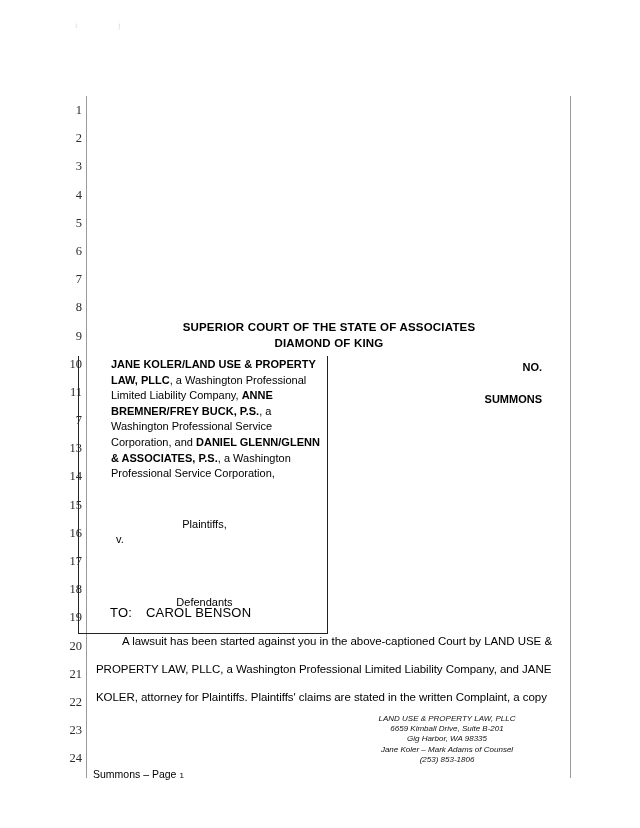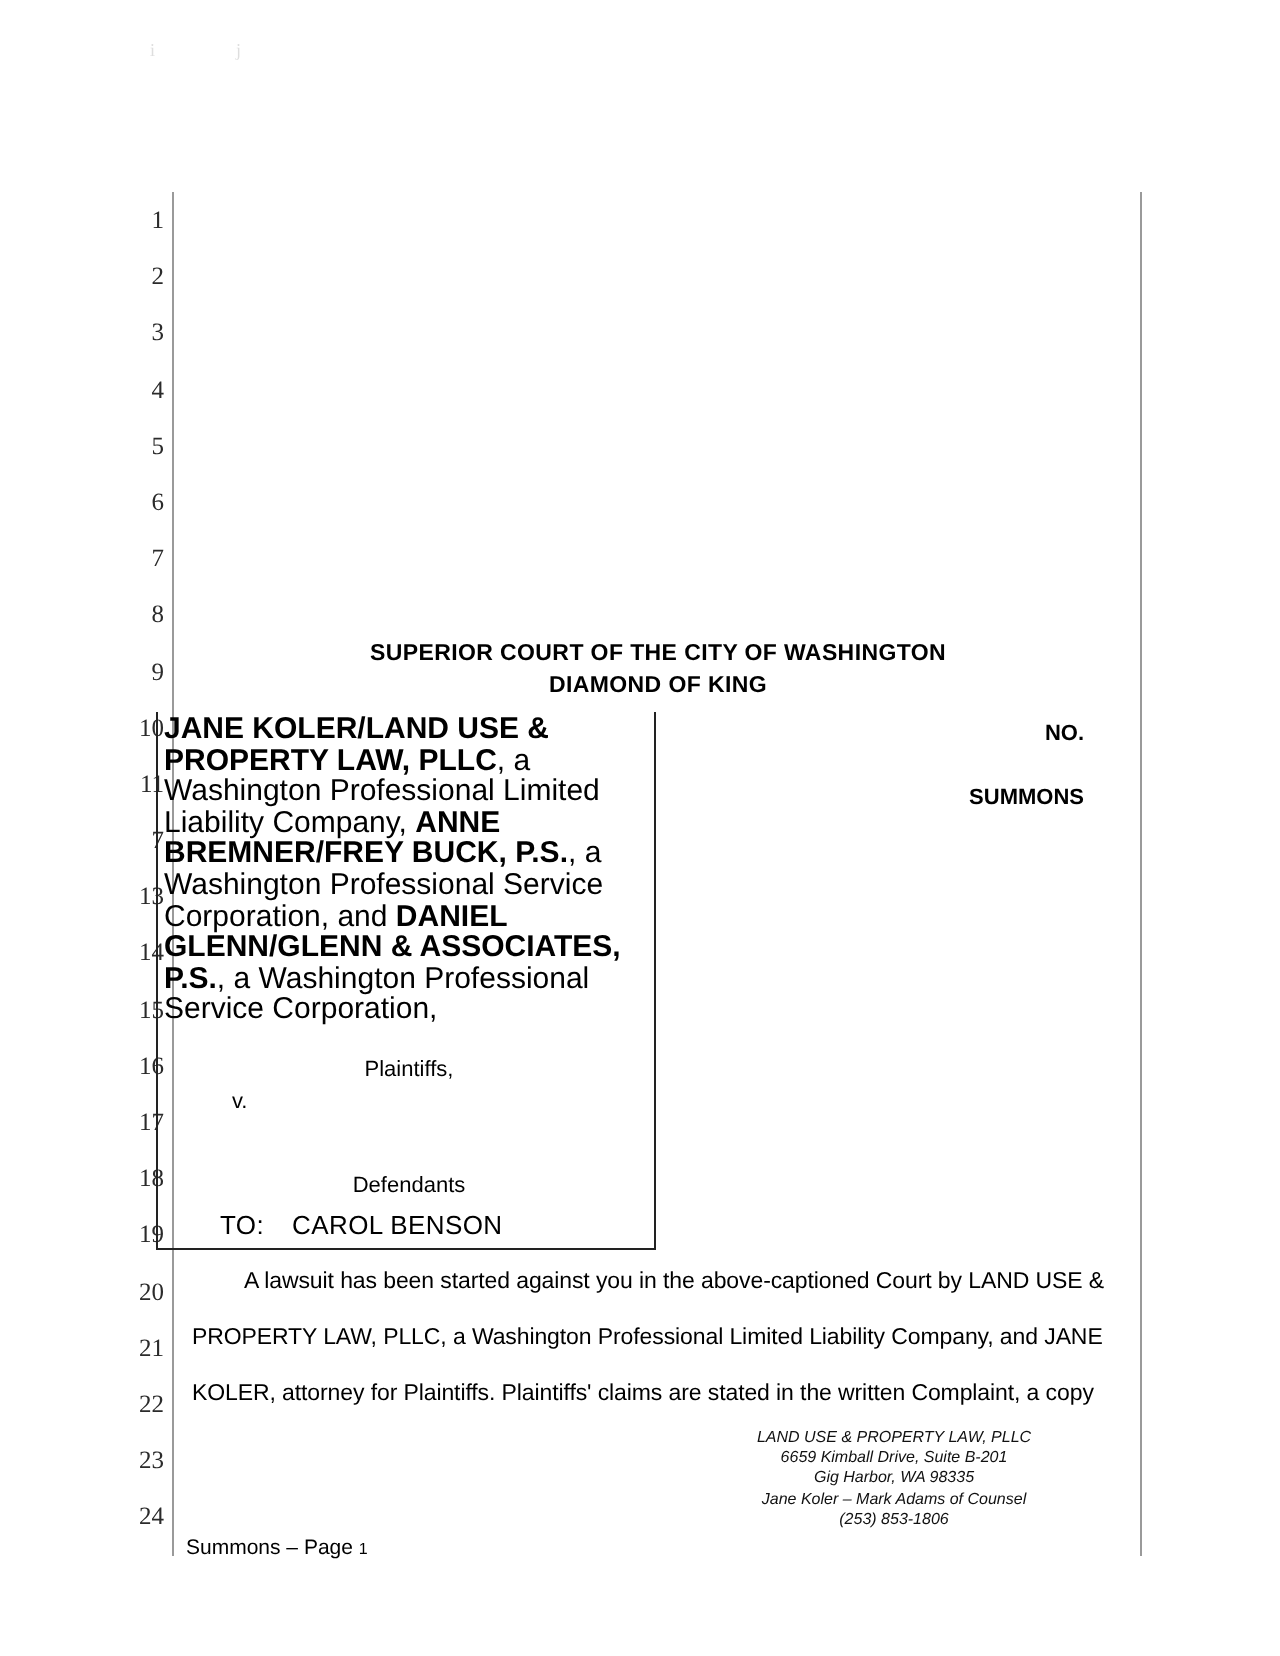--- a/index.html
+++ b/index.html
@@ -83,29 +83,31 @@
     top: 356px;
     width: 250px;
     border-left: 1px solid #222;
     border-right: 1px solid #222;
     border-bottom: 1px solid #222;
     padding: 0 0 0 3px;
     box-sizing: border-box;
     min-height: 228px;
   }
   .party-block {
-    font-size: 15px;
+    font-size: 11px;
     line-height: 15.6px;
     padding-top: 1px;
+    margin-left: 29px;
   }
   .party-block b { font-weight: bold; }
   .cap-center {
     text-align: center;
     font-size: 11px;
     line-height: 15.6px;
+    margin-top: 20px;
   }
   .cap-v {
     font-size: 11px;
     line-height: 15.6px;
     padding-left: 34px;
   }
   .cap-gap-sm { height: 12px; }
   .cap-gap-md { height: 15px; }
   .cap-gap-lg { height: 22px; }
 
@@ -197,21 +199,21 @@
     <div class="linenum">18</div>
     <div class="linenum">19</div>
     <div class="linenum">20</div>
     <div class="linenum">21</div>
     <div class="linenum">22</div>
     <div class="linenum">23</div>
     <div class="linenum">24</div>
   </div>
 
   <div class="court-header">
-    <div>SUPERIOR COURT OF THE CITY OF WASHINGTON</div>
+    <div>SUPERIOR COURT OF THE STATE OF ASSOCIATES</div>
     <div>DIAMOND OF KING</div>
   </div>
 
   <div class="caption">
     <div class="party-block"><b>JANE KOLER/LAND USE &amp; PROPERTY LAW, PLLC</b>, a Washington Professional Limited Liability Company, <b>ANNE BREMNER/FREY BUCK, P.S.</b>, a Washington Professional Service Corporation, and <b>DANIEL GLENN/GLENN &amp; ASSOCIATES, P.S.</b>, a Washington Professional Service Corporation,</div>
     <div class="cap-gap-md"></div>
     <div class="cap-center">Plaintiffs,</div>
     <div class="cap-v">v.</div>
     <div class="cap-gap-sm"></div>
     <div class="cap-gap-md"></div>

